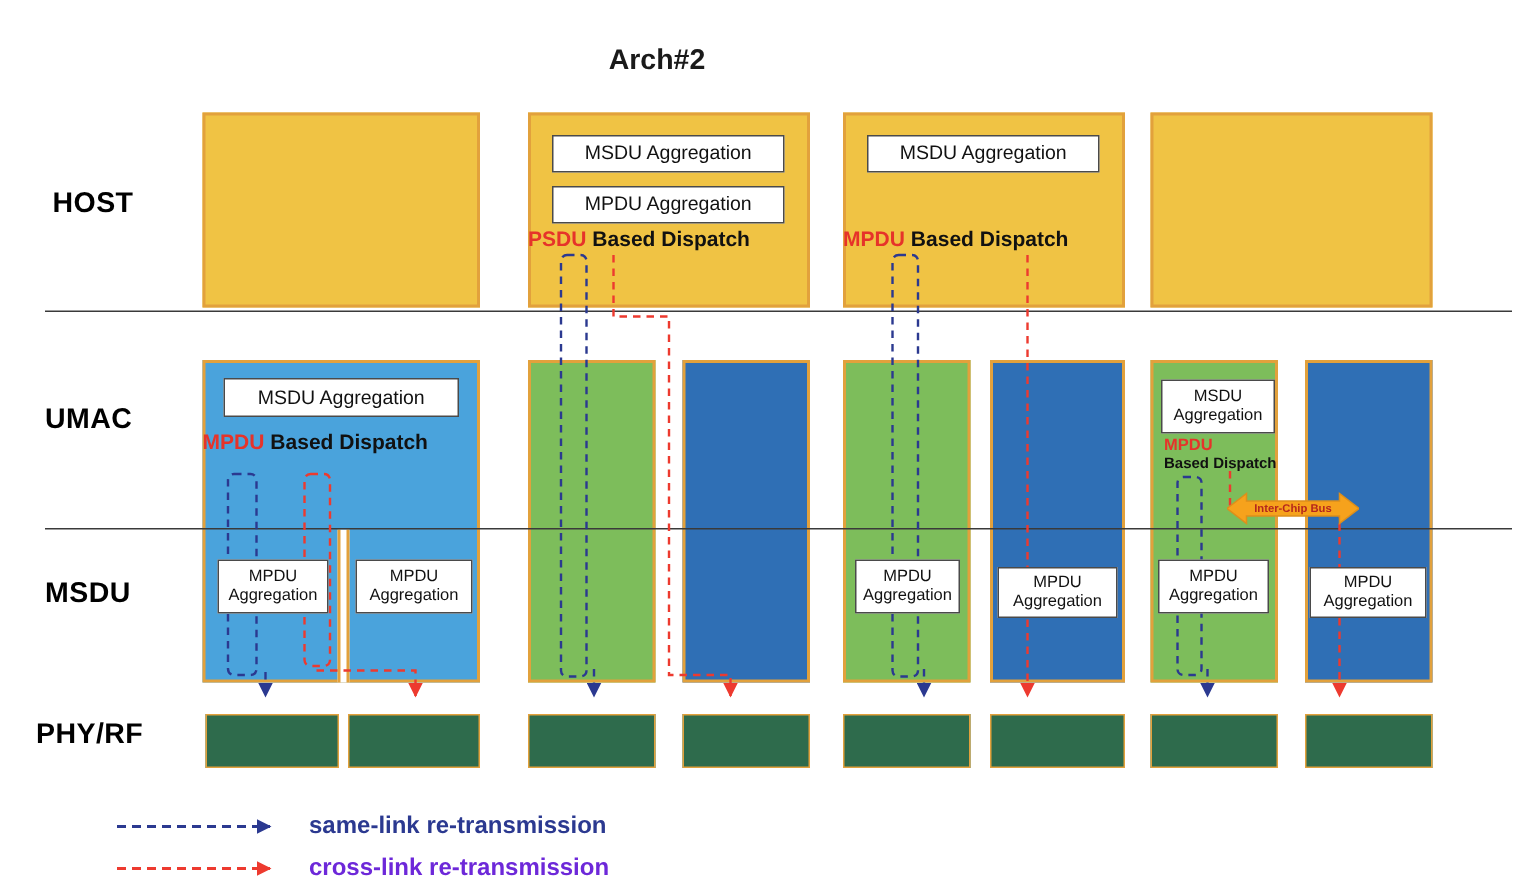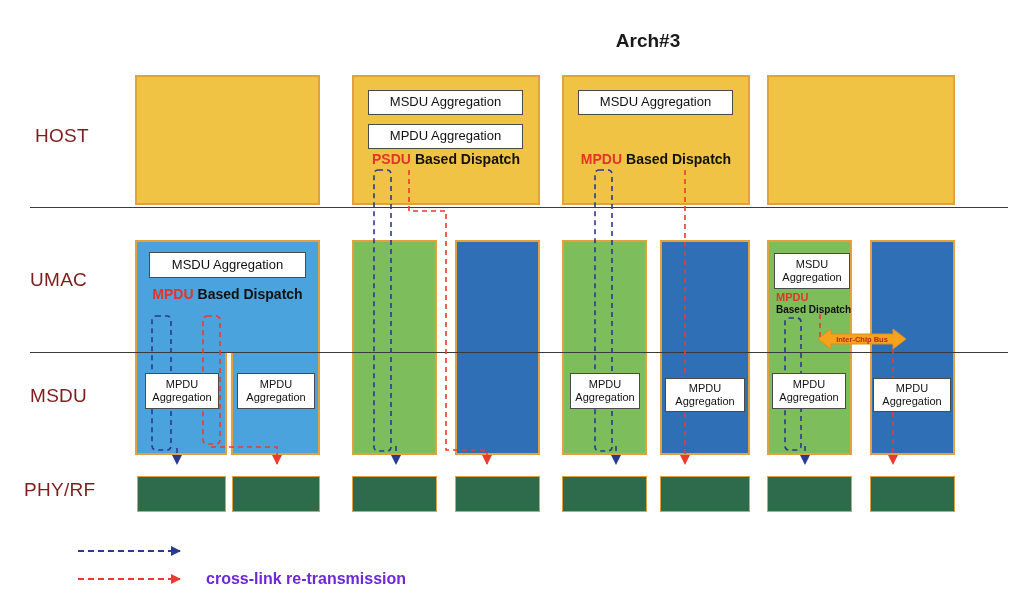--- a/index.html
+++ b/index.html
@@ -1,50 +1,50 @@
 <!DOCTYPE html>
 <html><head>
 <meta charset="utf-8">
 <style>
   *{margin:0;padding:0;box-sizing:border-box}
   html,body{background:#fff}
   body{font-family:"Liberation Sans",sans-serif;color:#111}
   #stage{position:relative;width:1024px;height:595px;background:#fff;overflow:hidden}
   .abs{position:absolute}
   .col-title{font-size:19px;font-weight:600;color:#1a1a1a;text-align:center;width:130px;z-index:2}
-  .row-label{font-size:19px;font-weight:400;color:#7f1d1d;z-index:2;letter-spacing:.3px}
+  .row-label{font-size:19px;font-weight:700;color:#000000;z-index:2;letter-spacing:.3px}
   .hline{height:1px;background:#3a3a3a;z-index:2}
   .box{z-index:1;border:2px solid #e2a13c}
   .host{background:#f0c344}
   .lightblue{background:#4aa3dc}
   .green{background:#7dbd5b}
   .dblue{background:#2f6fb5}
   .phy{background:#2e6b4c;border:1px solid #e2a13c;z-index:1}
   .gap{background:#fff;border-left:2px solid #e2a13c;border-right:2px solid #e2a13c;z-index:1}
   .wlabel{background:#fff;border:1px solid #4a4a4a;display:flex;align-items:center;justify-content:center;
           text-align:center;font-size:13px;color:#111;z-index:4;line-height:1.15}
   .wlabel.small{font-size:11px}
-  .dispatch{font-size:14px;font-weight:700;color:#111;text-align:center;z-index:4}
+  .dispatch{font-size:14px;font-weight:700;color:#111;z-index:4}
   .dispatch .kw{color:#e6332a}
   .dispatch .rest{margin-left:4px}
   .mini-dispatch{z-index:4;font-weight:700;color:#111;line-height:1.2;text-align:left}
   .mini-dispatch .kw{display:block;color:#e6332a;font-size:11px}
   .mini-dispatch .rest{display:block;font-size:10px}
   .legend-label{font-size:16px;font-weight:700;z-index:2}
   .legend-label.blue{color:#2b3990}
   .legend-label.red{color:#6d28d9}
   svg.overlay{position:absolute;left:0;top:0;z-index:3;pointer-events:none}
   svg.bus{position:absolute;z-index:6}
 </style>
 </head>
 <body>
 
 <div id="stage">
 
-  <div class="abs col-title" style="left:583px;top:30px">Arch#3</div>
+  <div class="abs col-title" style="left:373px;top:30px">Arch#2</div>
 
   <div class="abs row-label" style="left:35px;top:125px">HOST</div>
   <div class="abs row-label" style="left:30px;top:269px">UMAC</div>
   <div class="abs row-label" style="left:30px;top:385px">MSDU</div>
   <div class="abs row-label" style="left:24px;top:479px">PHY/RF</div>
 
   <div class="abs hline" style="left:30px;top:207px;width:978px"></div>
   <div class="abs hline" style="left:30px;top:352px;width:978px"></div>
 
   <div class="abs box host" style="left:135px;top:75px;width:185px;height:130px"></div>
@@ -128,15 +128,16 @@
 
     <path d="M78,551 H180" fill="none" stroke-width="2" stroke-dasharray="6 4" marker-end="url(#ab)" stroke="#2b3990"></path>
     <path d="M78,579 H180" fill="none" stroke-width="2" stroke-dasharray="6 4" marker-end="url(#ar)" stroke="#ed3a2f"></path>
   </svg>
 
   <svg class="bus" style="left:818px;top:326px" width="88" height="26" viewBox="0 0 88 26">
     <polygon points="0,13 13,3 13,8 75,8 75,3 88,13 75,23 75,18 13,18 13,23" stroke="#dd8f1b" stroke-width="1" fill="#f6a21c"></polygon>
     <text x="44" y="15.5" text-anchor="middle" font-size="7.5" font-weight="bold" fill="#b5271d">Inter-Chip Bus</text>
   </svg>
 
+  <div class="abs legend-label blue" style="left:206px;top:542px">same-link re-transmission</div>
   <div class="abs legend-label red" style="left:206px;top:570px">cross-link re-transmission</div>
 
 </div>
 
 </body></html>

